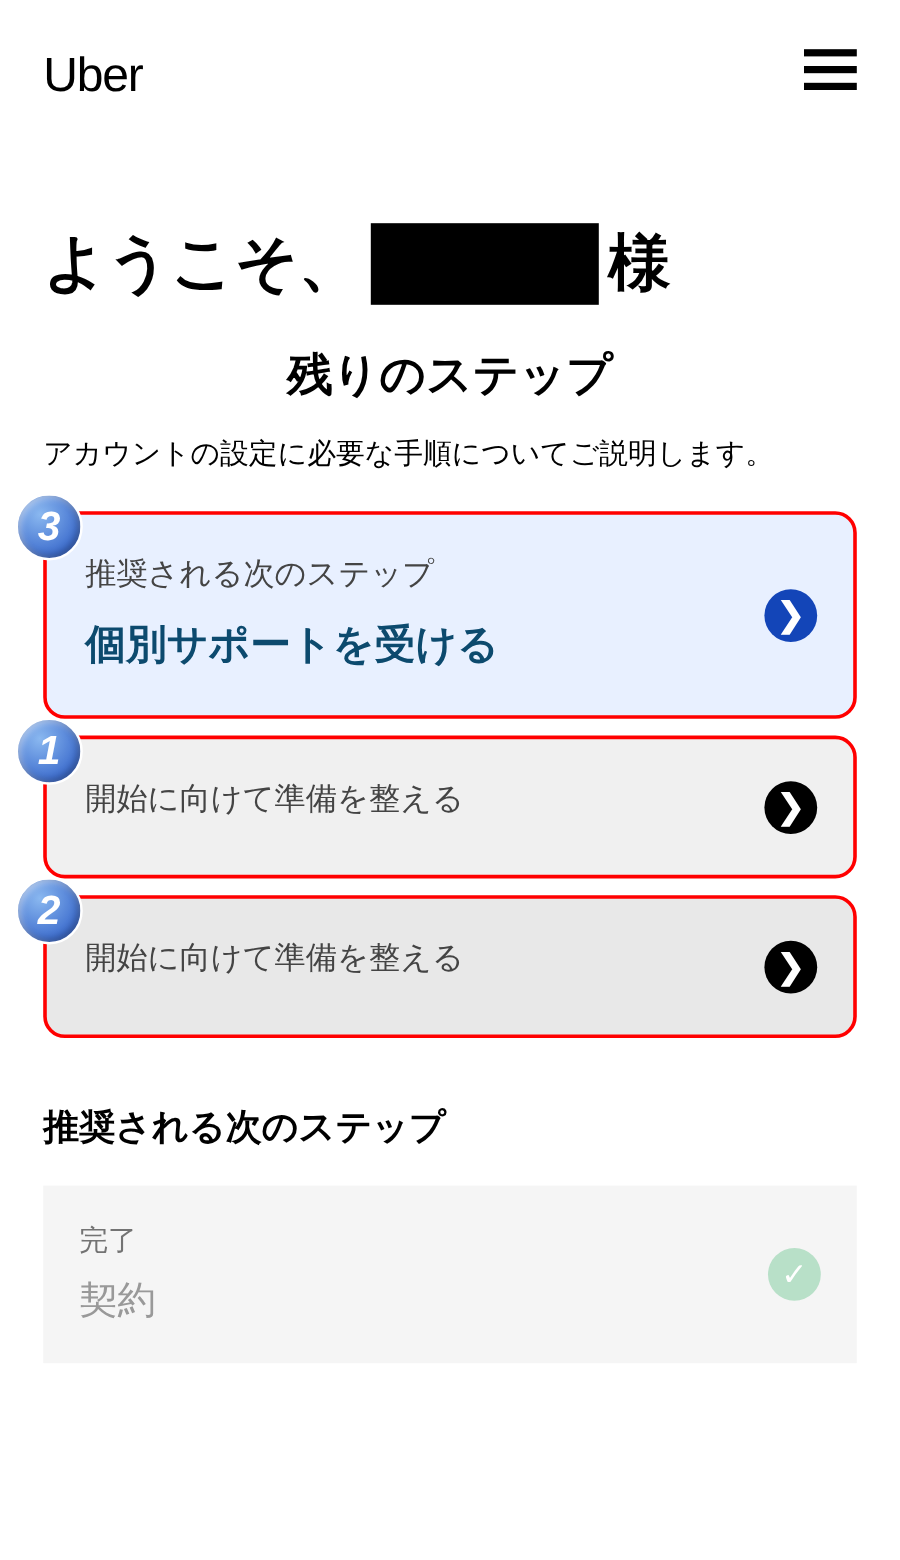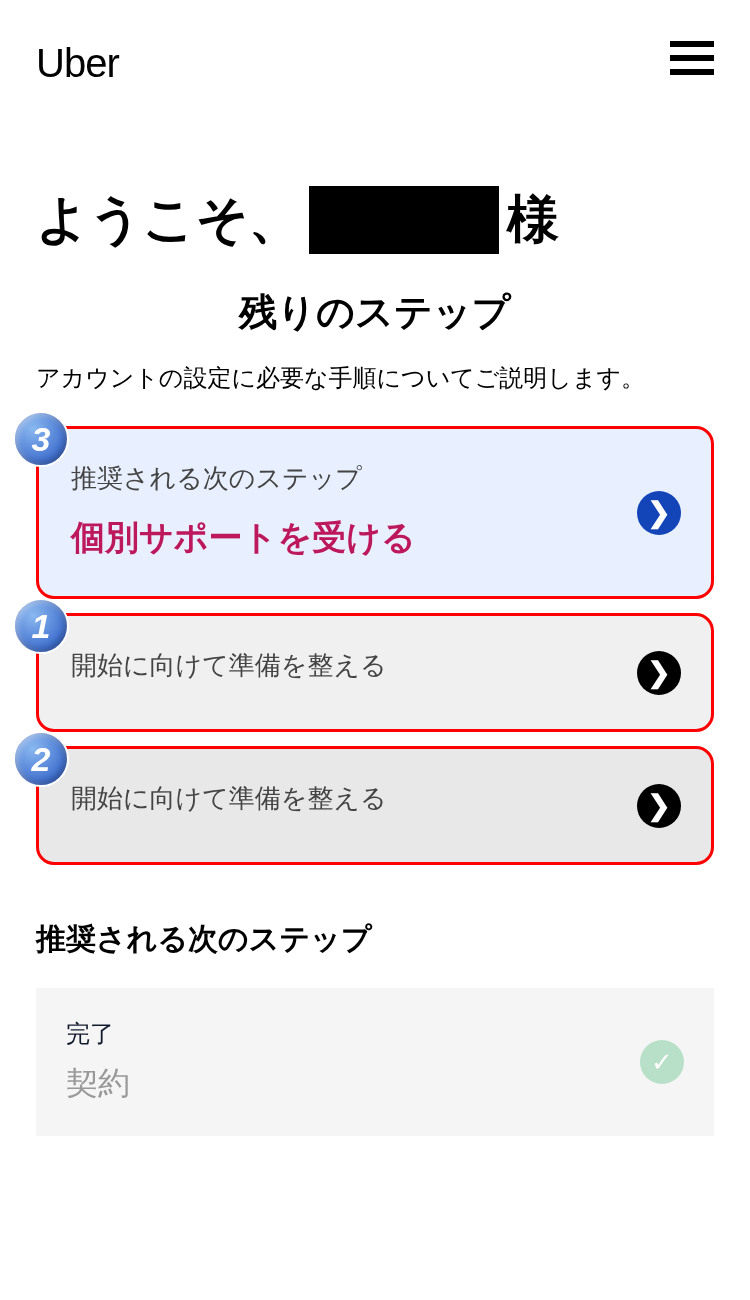--- a/index.html
+++ b/index.html
@@ -108,21 +108,21 @@
       border: 2px solid #fff;
     }
     .step-label {
       font-size: 26px;
       color: #444;
       margin-bottom: 14px;
     }
     .step-title {
       font-size: 34px;
       font-weight: 700;
-      color: #be185d;
+      color: #0c4a6e;
       line-height: 1.6;
     }
     .arrow {
       position: absolute;
       right: 30px;
       top: 50%;
       transform: translateY(-50%);
       width: 44px;
       height: 44px;
       border-radius: 50%;
@@ -145,21 +145,21 @@
       margin-top: 54px;
       margin-bottom: 28px;
     }
     .completed-card {
       background: #f5f5f5;
       padding: 30px;
       position: relative;
     }
     .completed-label {
       font-size: 24px;
-      color: #0f172a;
+      color: #737373;
       margin-bottom: 12px;
     }
     .completed-title {
       font-size: 32px;
       color: #999;
       font-weight: 500;
     }
     .check-icon {
       position: absolute;
       right: 30px;

